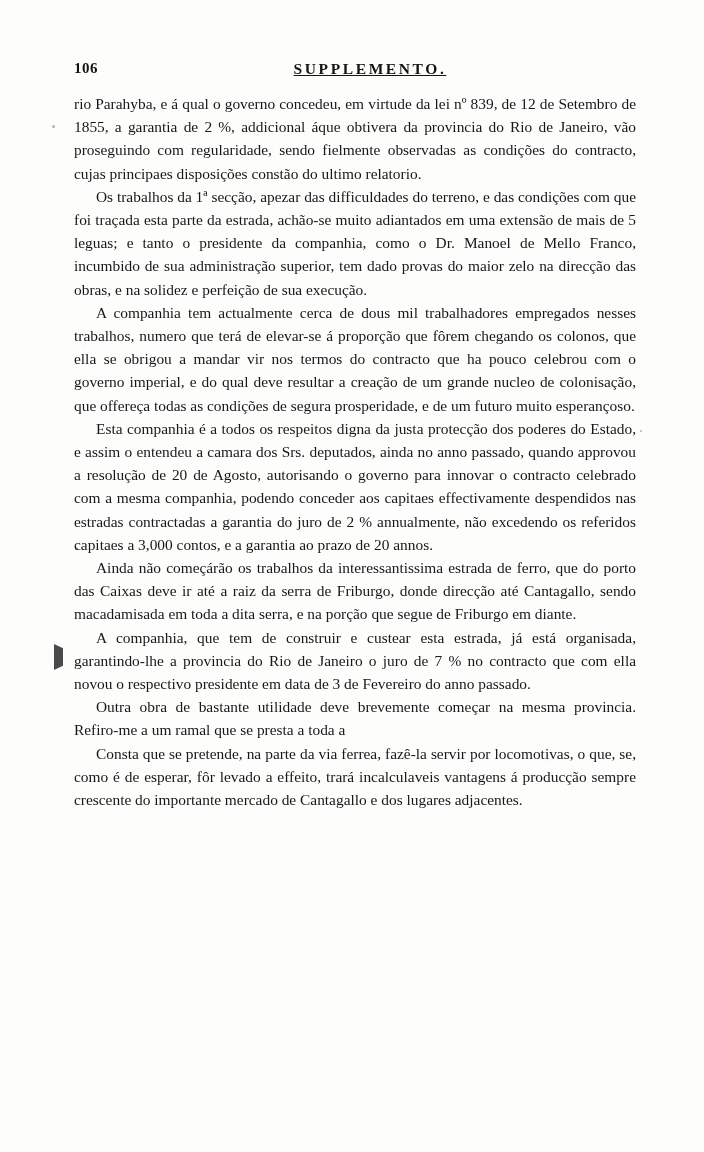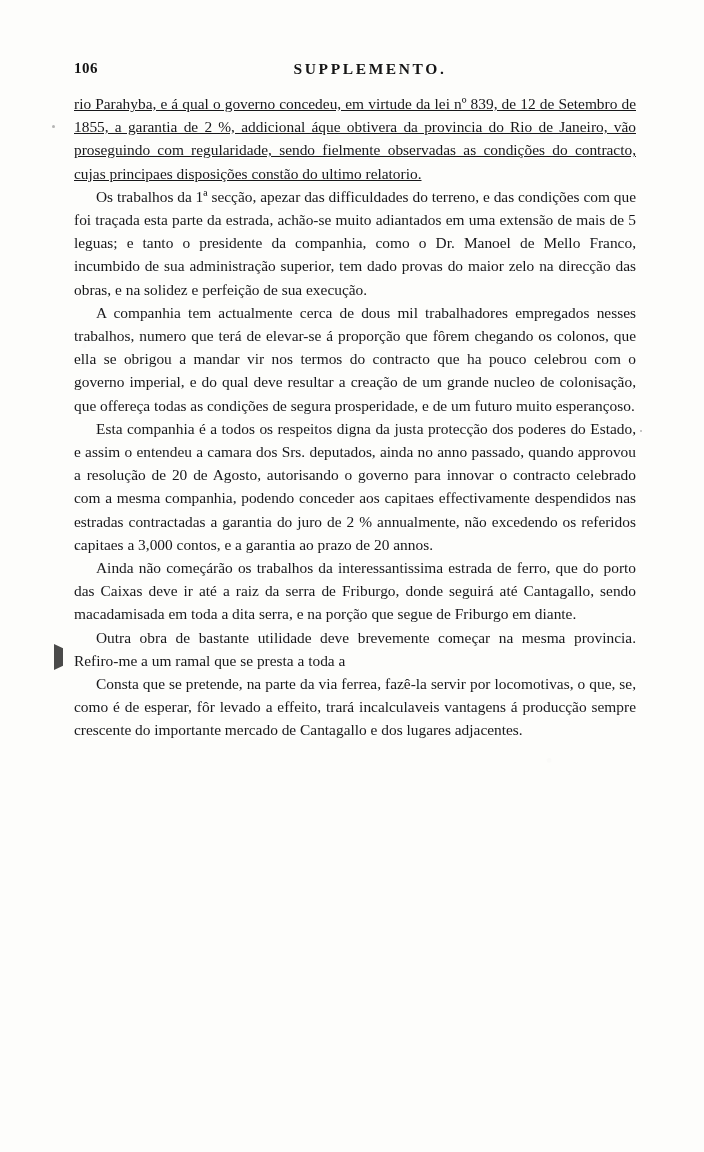--- a/index.html
+++ b/index.html
@@ -45,40 +45,40 @@
     position: absolute;
     left: 0;
     right: 0;
     top: 0;
     text-align: center;
     font-weight: bold;
     font-size: 15.5px;
     letter-spacing: 2.6px;
     color: #141414;
     padding-left: 28px;
+    text-decoration: underline;
   }
   .textblock {
     position: absolute;
     top: 92px;
     left: 74px;
     width: 562px;
     font-size: 15.4px;
     line-height: 23.2px;
     text-align: justify;
     text-justify: inter-word;
     color: #17171a;
   }
   .textblock p {
     margin: 0;
     text-indent: 22px;
     hyphens: manual;
   }
   .textblock p.noindent {
     text-indent: 0;
-    text-decoration: underline;
   }
   .marginmark {
     position: absolute;
     left: 54px;
     top: 644px;
     width: 9px;
     height: 26px;
     background: #2a2a2a;
     clip-path: polygon(0 0, 100% 16%, 100% 84%, 0 100%);
     opacity: 0.85;
@@ -106,18 +106,19 @@
   <div class="marginmark"></div>
   <div class="speck s1"></div>
   <div class="speck s2"></div>
   <div class="speck s3"></div>
 
   <div class="textblock">
     <p class="noindent">rio Parahyba, e á qual o governo concedeu, em virtude da lei nº 839, de 12 de Setembro de 1855, a garantia de 2 %, addicional áque obtivera da provincia do Rio de Janeiro, vão proseguindo com regularidade, sendo fielmente observadas as condições do contracto, cujas principaes disposições constão do ultimo relatorio.</p>
     <p>Os trabalhos da 1ª secção, apezar das difficuldades do terreno, e das condições com que foi traçada esta parte da estrada, achão-se muito adiantados em uma extensão de mais de 5 leguas; e tanto o presidente da companhia, como o Dr. Manoel de Mello Franco, incumbido de sua administração superior, tem dado provas do maior zelo na direcção das obras, e na solidez e perfeição de sua execução.</p>
     <p>A companhia tem actualmente cerca de dous mil trabalhadores empregados nesses trabalhos, numero que terá de elevar-se á proporção que fôrem chegando os colonos, que ella se obrigou a mandar vir nos termos do contracto que ha pouco celebrou com o governo imperial, e do qual deve resultar a creação de um grande nucleo de colonisação, que offereça todas as condições de segura prosperidade, e de um futuro muito esperançoso.</p>
     <p>Esta companhia é a todos os respeitos digna da justa protecção dos poderes do Estado, e assim o entendeu a camara dos Srs. deputados, ainda no anno passado, quando approvou a resolução de 20 de Agosto, autorisando o governo para innovar o contracto celebrado com a mesma companhia, podendo conceder aos capitaes effectivamente despendidos nas estradas contractadas a garantia do juro de 2 % annualmente, não excedendo os referidos capitaes a 3,000 contos, e a garantia ao prazo de 20 annos.</p>
-    <p>Ainda não começárão os trabalhos da interessantissima estrada de ferro, que do porto das Caixas deve ir até a raiz da serra de Friburgo, donde seguirá até Cantagallo, sendo macadamisada em toda a dita serra, e na porção que segue de Friburgo em diante.</p>
+    <p>Ainda não começárão os trabalhos da interessantissima estrada de ferro, que do porto das Caixas deve ir até a raiz da serra de Friburgo, donde direcção até Cantagallo, sendo macadamisada em toda a dita serra, e na porção que segue de Friburgo em diante.</p>
+    <p>A companhia, que tem de construir e custear esta estrada, já está organisada, garantindo-lhe a provincia do Rio de Janeiro o juro de 7 % no contracto que com ella novou o respectivo presidente em data de 3 de Fevereiro do anno passado.</p>
     <p>Outra obra de bastante utilidade deve brevemente começar na mesma provincia. Refiro-me a um ramal que se presta a toda a</p>
     <p>Consta que se pretende, na parte da via ferrea, fazê-la servir por locomotivas, o que, se, como é de esperar, fôr levado a effeito, trará incalculaveis vantagens á producção sempre crescente do importante mercado de Cantagallo e dos lugares adjacentes.</p>
   </div>
 
 </div>
 
 </body></html>

